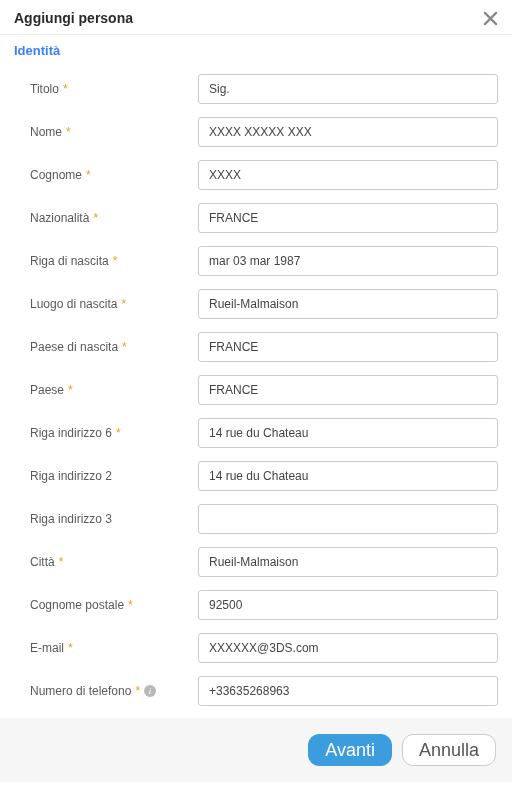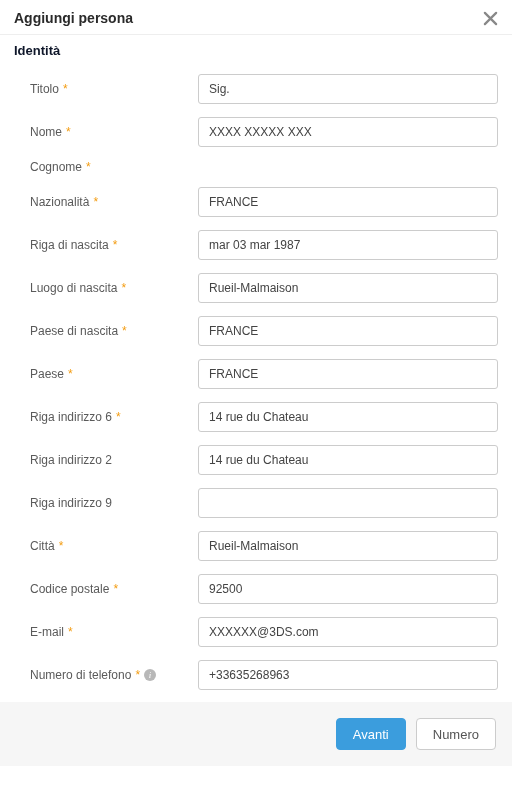--- a/index.html
+++ b/index.html
@@ -32,21 +32,21 @@
   .divider {
     width: 100%;
     border: none;
     border-top: 1px solid #eee;
     margin: 0;
   }
   .section-title {
     padding: 8px 14px 6px 14px;
     font-size: 13px;
     font-weight: bold;
-    color: #0f172a;
+    color: #3b82f6;
   }
   .form-body {
     padding: 0 14px 12px 14px;
   }
   .row {
     display: flex;
     align-items: center;
     margin-top: 13px;
   }
   .row:first-child { margin-top: 10px; }
@@ -86,22 +86,22 @@
   .footer {
     background: #f6f6f6;
     padding: 16px 16px;
     display: flex;
     justify-content: flex-end;
     gap: 10px;
   }
   .btn {
     height: 32px;
     padding: 0 16px;
-    border-radius: 4px;
-    font-size: 13px;
+    border-radius: 11px;
+    font-size: 18px;
     cursor: pointer;
   }
   .btn-primary {
     background: #3b9ddd;
     color: #fff;
     border: 1px solid #3b9ddd;
   }
   .btn-default {
     background: #fff;
     color: #555;
@@ -142,20 +142,23 @@
     <div class="input-cell">
       <input type="text" class="text-input" value="XXXX XXXXX XXX" style="">
     </div>
   </div>
 
   <div class="row">
     <div class="label-cell">
       <span>Cognome</span>
       <span class="req">*</span>
     </div>
+    <div class="input-cell">
+      <input type="text" class="text-input" value="XXXX" style="">
+    </div>
   </div>
 
   <div class="row">
     <div class="label-cell">
       <span>Nazionalità</span>
       <span class="req">*</span>
     </div>
     <div class="input-cell">
       <input type="text" class="text-input" value="FRANCE" style="">
     </div>
@@ -215,40 +218,40 @@
     <div class="label-cell">
       <span>Riga indirizzo 2</span>
     </div>
     <div class="input-cell">
       <input type="text" class="text-input" value="14 rue du Chateau" style="">
     </div>
   </div>
 
   <div class="row">
     <div class="label-cell">
-      <span>Riga indirizzo 9</span>
+      <span>Riga indirizzo 3</span>
     </div>
     <div class="input-cell">
       <input type="text" class="text-input" value="" style="">
     </div>
   </div>
 
   <div class="row">
     <div class="label-cell">
       <span>Città</span>
       <span class="req">*</span>
     </div>
     <div class="input-cell">
       <input type="text" class="text-input" value="Rueil-Malmaison" style="">
     </div>
   </div>
 
   <div class="row">
     <div class="label-cell">
-      <span>Codice postale</span>
+      <span>Cognome postale</span>
       <span class="req">*</span>
     </div>
     <div class="input-cell">
       <input type="text" class="text-input" value="92500" style="">
     </div>
   </div>
 
   <div class="row">
     <div class="label-cell">
       <span>E-mail</span>
@@ -267,14 +270,14 @@
     </div>
     <div class="input-cell">
       <input type="text" class="text-input" value="+33635268963" style="">
     </div>
   </div>
 
 </div>
 
 <div class="footer">
   <button class="btn btn-primary">Avanti</button>
-  <button class="btn btn-default">Numero</button>
+  <button class="btn btn-default">Annulla</button>
 </div>
 
 </body></html>

